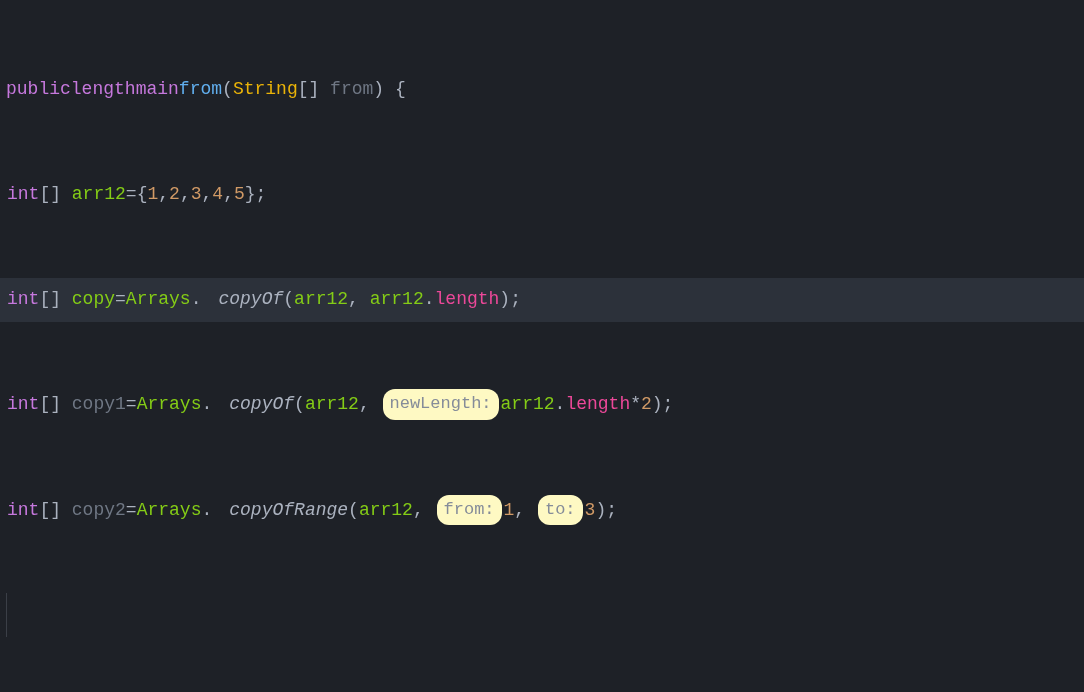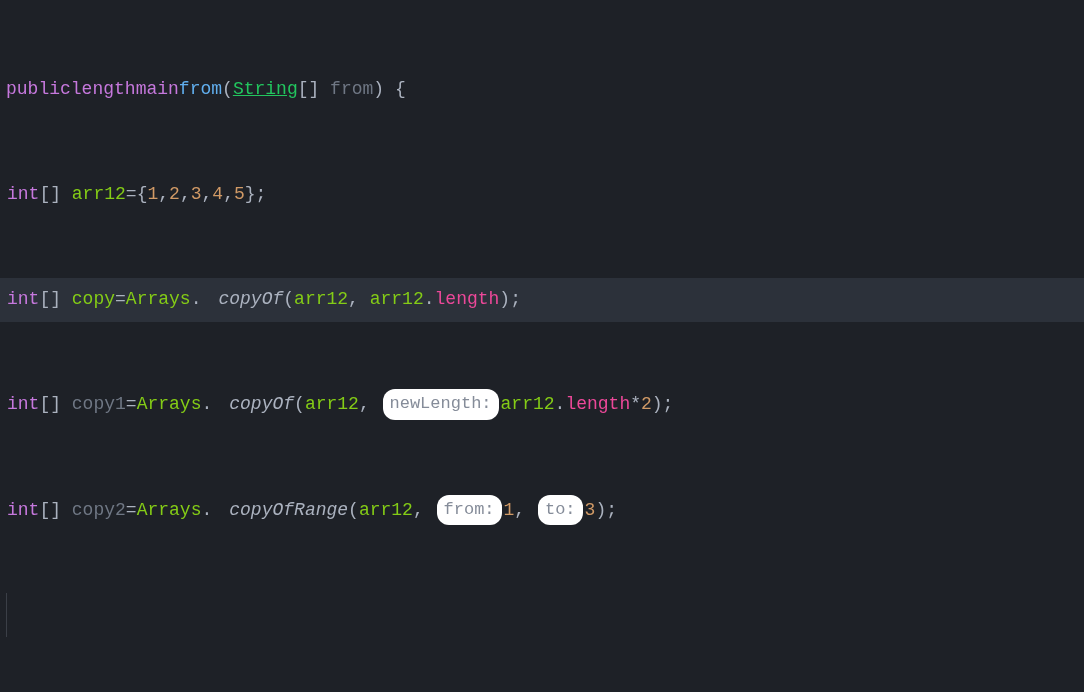--- a/index.html
+++ b/index.html
@@ -22,37 +22,37 @@
   .fn-decl { color: #61afef; }           
   .ident { color: #84cc16; }           
   .var-gray { color: #6f7784; }      
   .num { color: #d19a66; }           
   .prop { color: #ec4899; } 
   .method-it { color: #abb2bf; font-style: italic; margin-left: 17px; } 
   .op { color: #abb2bf; }
   .punct { color: #abb2bf; }
 
   .hint {
-    background: #ffffff;
+    background: #fef9c3;
     color: #858c99;
     border-radius: 12px;
     padding: 1px 7px;
     font-style: normal;
     font-size: 17px;
     margin: 9px 2px;
   }
   .indent-guide {
     border-left: 1px solid #3b3f47;
   }
   .indent-guide-empty {
     display:inline-block;
     border-left: 1px solid #3b3f47;
     height: 100%;
   }
-  .cls-white { color: #22c55e; text-decoration: underline; }
+  .cls-white { color: #eab308; }
 </style>
 </head>
 <body>
 
 <div class="code-area">
 
 <div class="line"><span class="kw">public</span> <span class="kw">length</span> <span class="kw">main</span> <span class="fn-decl">from</span><span class="punct">(</span><span class="cls-white">String</span><span class="punct">[] </span><span class="var-gray">from</span><span class="punct">) {</span></div>
 
 <div class="line">    <span class="indent-guide"></span><span class="kw">int</span> <span class="punct">[] </span><span class="ident">arr12</span> <span class="op">=</span> <span class="punct">{</span><span class="num">1</span><span class="punct">,</span><span class="num">2</span><span class="punct">,</span><span class="num">3</span><span class="punct">,</span><span class="num">4</span><span class="punct">,</span><span class="num">5</span><span class="punct">};</span></div>
 

